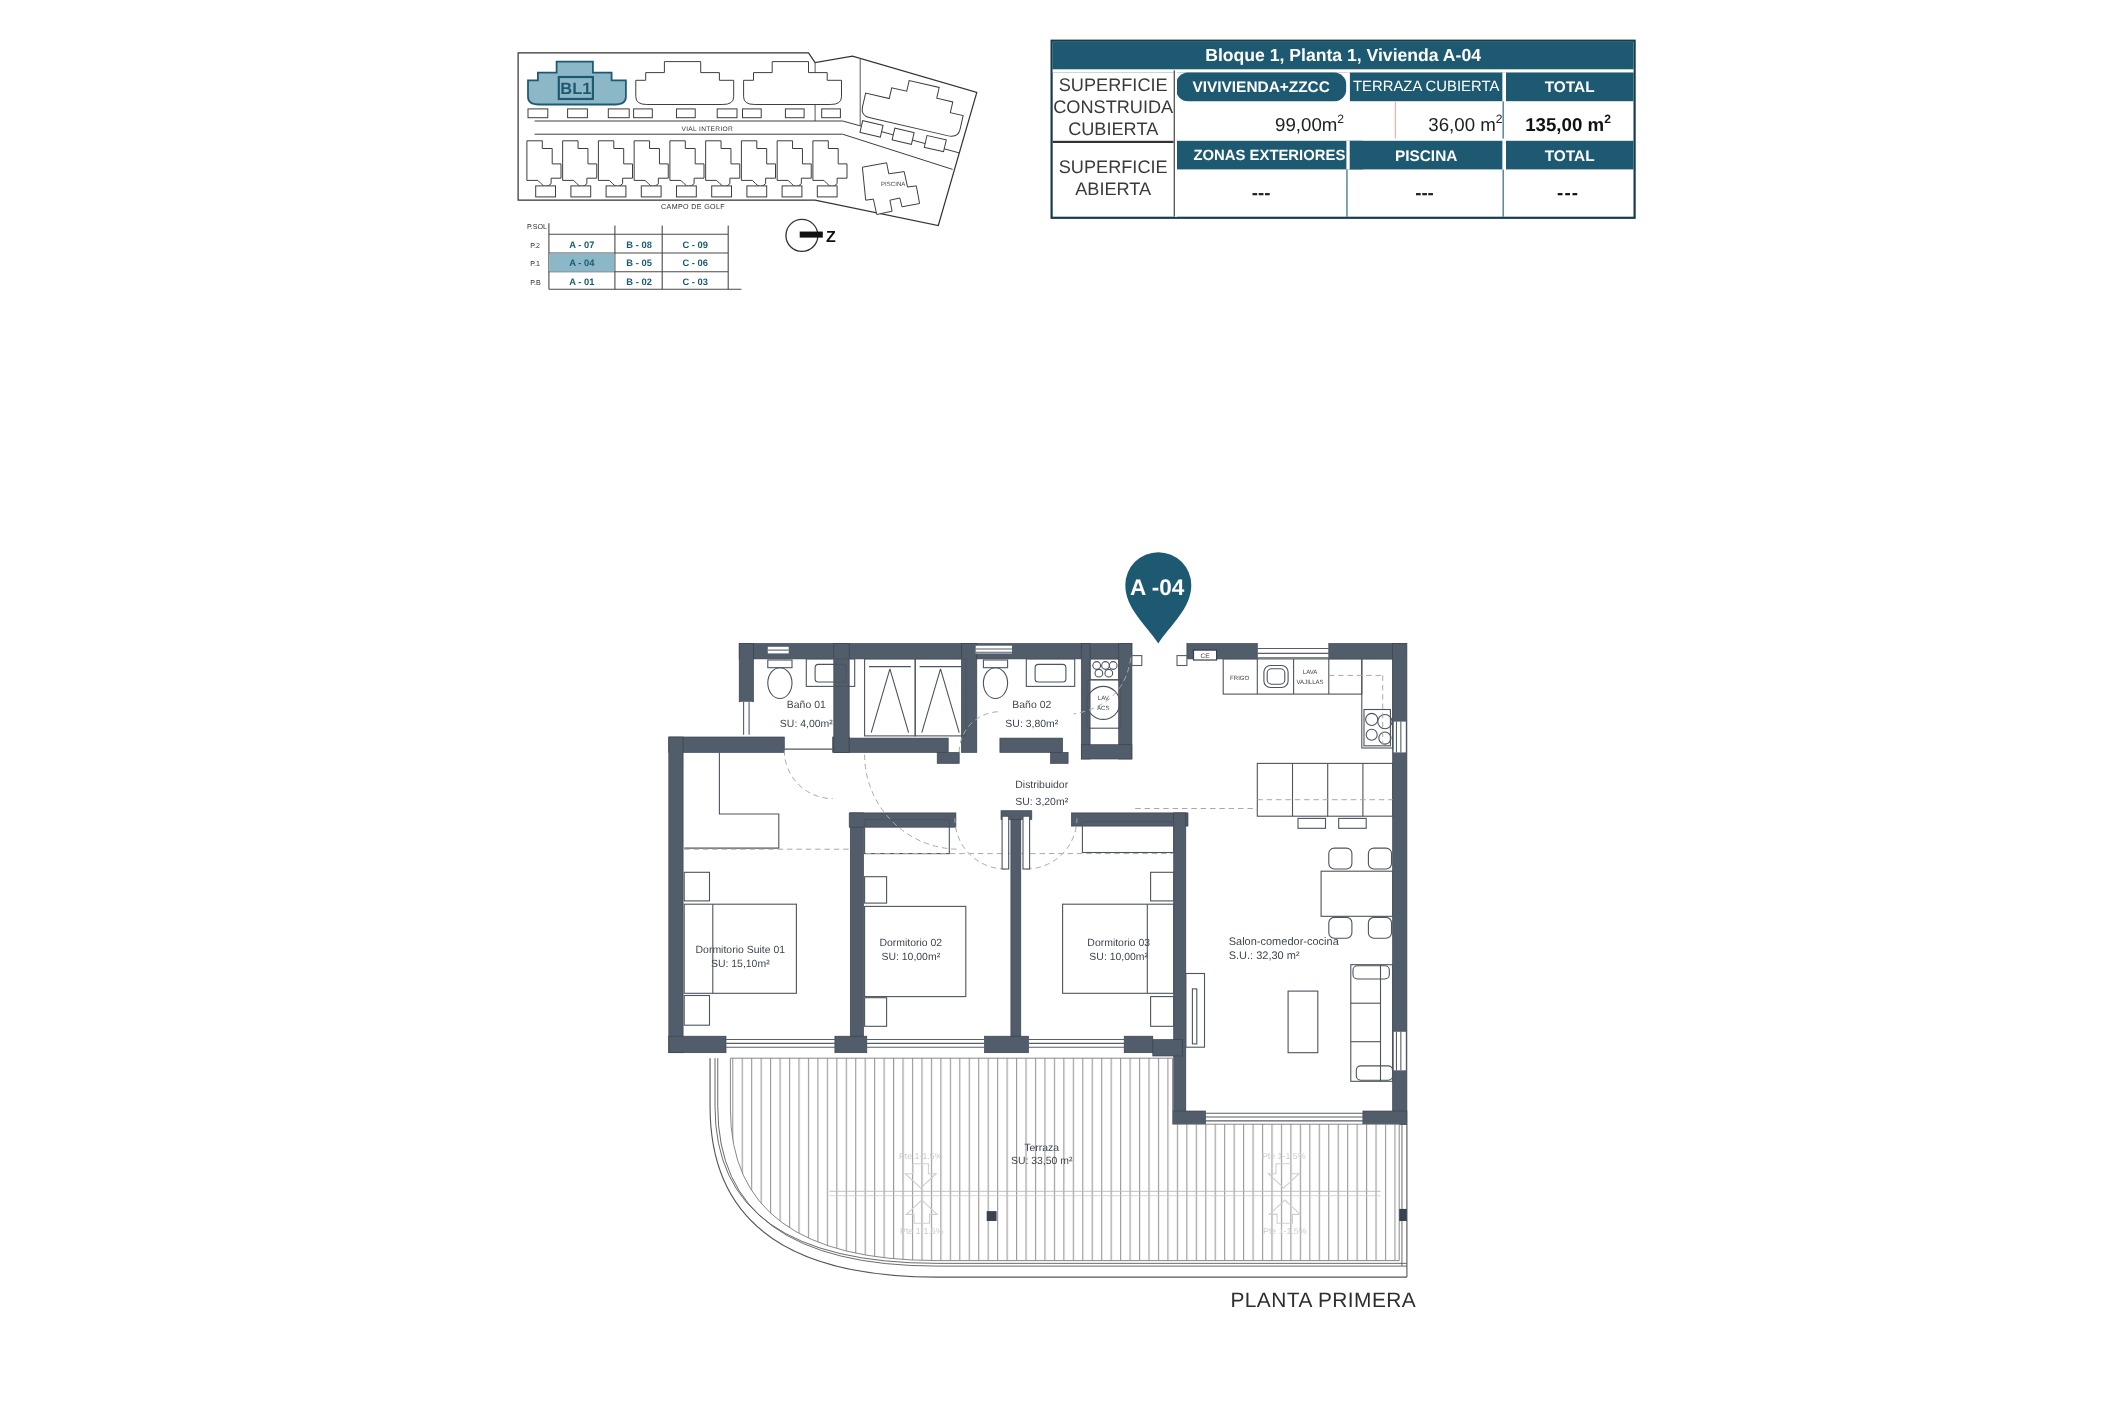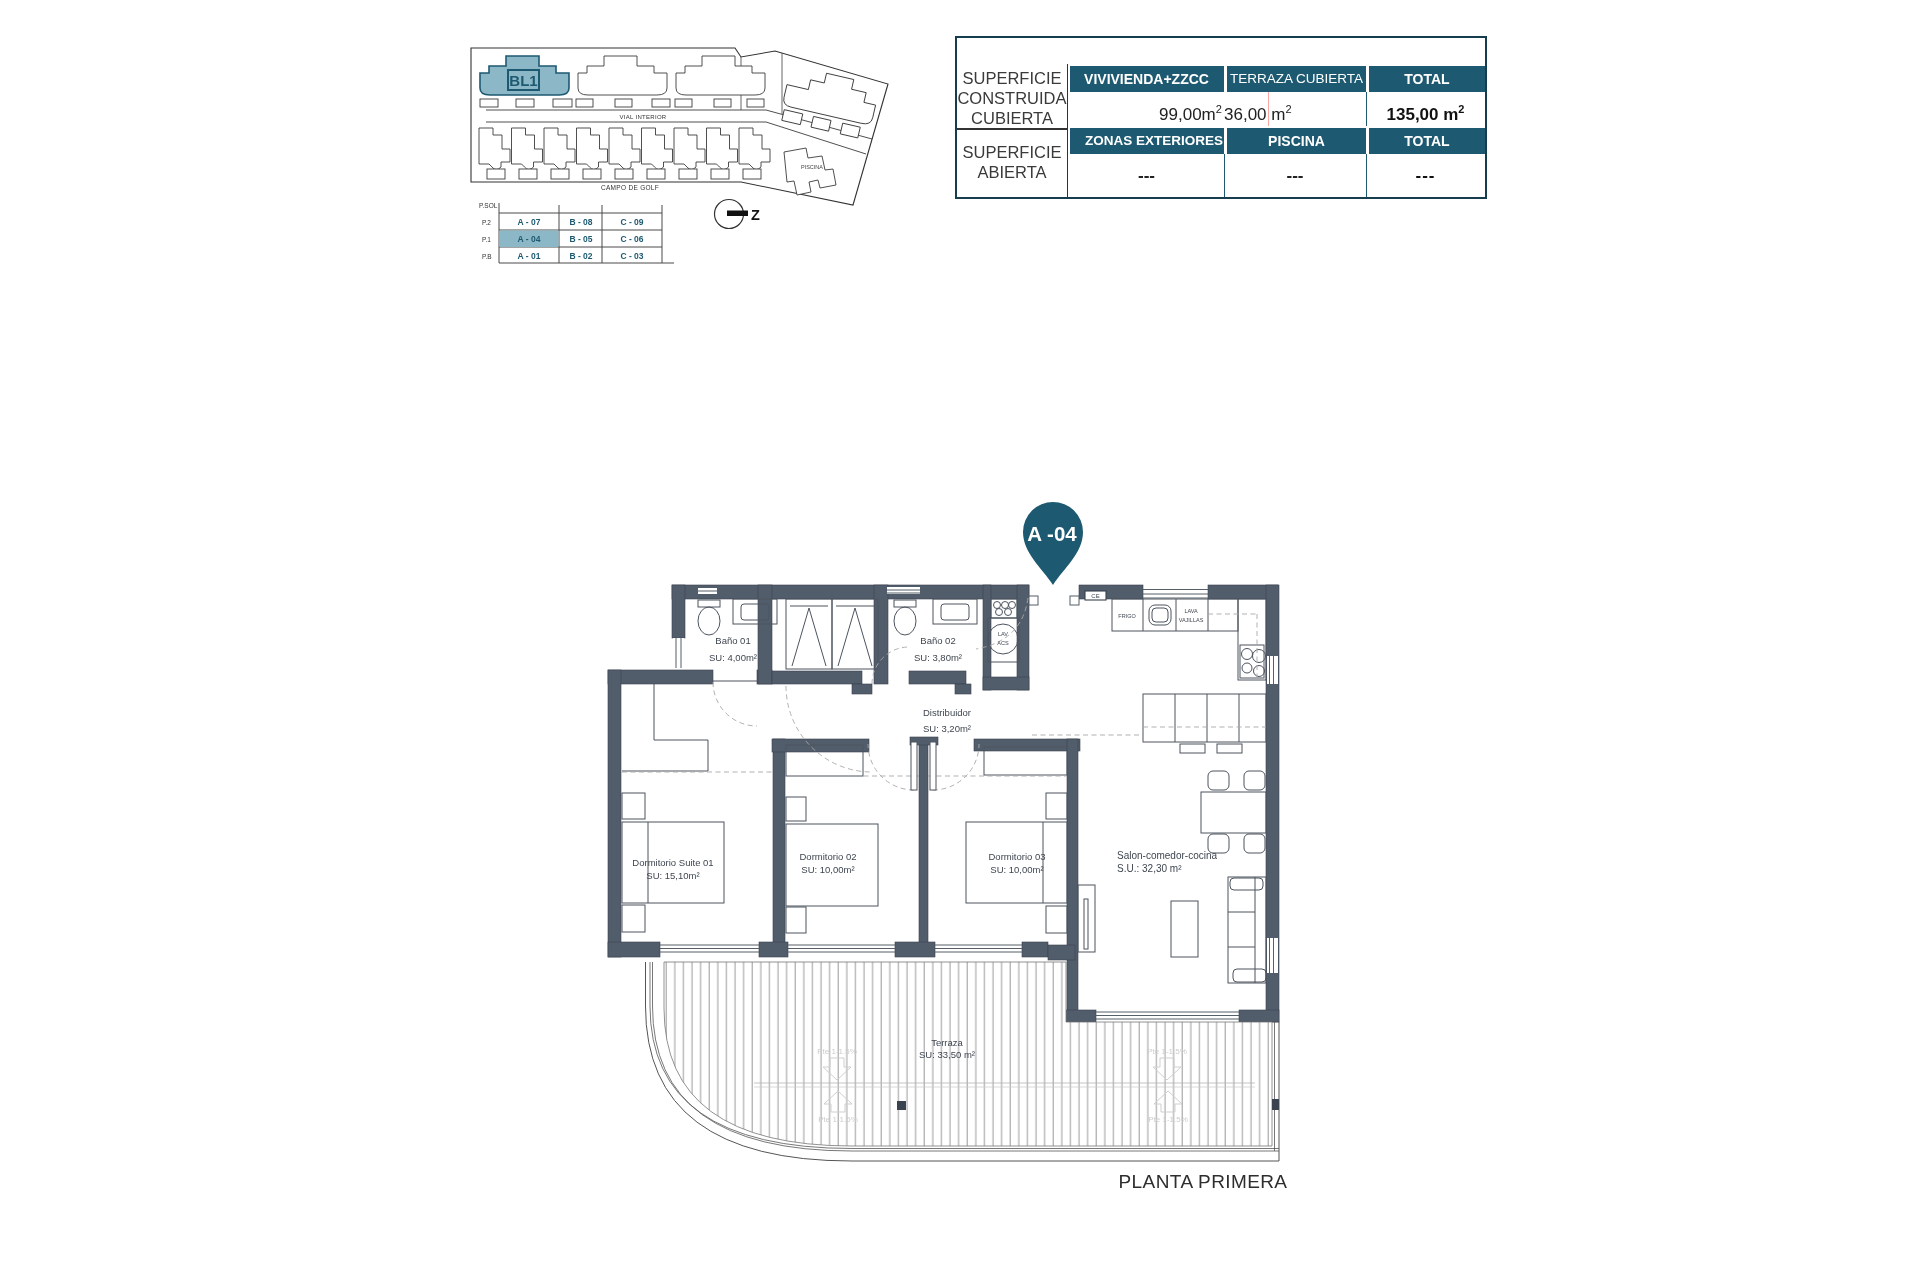--- a/index.html
+++ b/index.html
@@ -7,34 +7,35 @@
   .abs{position:absolute;}
   .teal{background:#1d5a72;color:#fff;}
   svg text{font-family:"Liberation Sans",sans-serif;}
 </style>
 </head>
 <body>
 <div id="page">
 
 <div class="abs" style="left:955px;top:36px;width:528px;height:159px;border:2px solid #163d4e;">
 
+  <div class="abs teal" style="left:0;top:0;width:528px;height:25px;border-bottom:3px solid #fff;text-align:center;font-weight:bold;font-size:16px;line-height:25px;">Bloque 1, Planta 1, Vivienda A-04</div>
 
   <div class="abs" style="left:0;top:28px;width:110px;height:60px;border-bottom:2px solid #333;color:#3a3a3a;font-size:16.5px;text-align:center;line-height:20px;padding-top:2px;">SUPERFICIE<br>CONSTRUIDA<br>CUBIERTA</div>
 
   <div class="abs" style="left:0;top:90px;width:110px;height:69px;color:#3a3a3a;font-size:16.5px;text-align:center;line-height:20px;padding-top:14px;">SUPERFICIE<br>ABIERTA</div>
 
-  <div class="abs teal" style="left:112px;top:28px;width:155px;height:26px;text-align:center;font-weight:bold;font-size:14px;line-height:26px;">VIVIVIENDA+ZZCC</div>
+  <div class="abs teal" style="left:112px;top:28px;width:155px;height:26px;text-align:center;font-weight:bold;font-size:14px;line-height:26px;border-radius:11px;">VIVIVIENDA+ZZCC</div>
 
   <div class="abs teal" style="left:270px;top:28px;width:139px;height:26px;text-align:center;font-weight:normal;font-size:13.5px;line-height:26px;white-space:nowrap;">TERRAZA CUBIERTA</div>
 
   <div class="abs teal" style="left:412px;top:28px;width:116px;height:26px;text-align:center;font-weight:bold;font-size:14px;line-height:26px;">TOTAL</div>
 
   <div class="abs" style="left:112px;top:54px;width:155px;height:34px;border-right:1px solid #fca5a5;text-align:center;color:#222;font-size:17px;line-height:34px;margin-left:44px;">99,00m<sup style="font-size:11px;">2</sup></div>
 
-  <div class="abs" style="left:267px;top:54px;width:142px;height:34px;border-right:1px solid #1d5a72;text-align:left;color:#222;font-size:17px;line-height:34px;">36,00 m<sup style="font-size:11px;">2</sup></div>
+  <div class="abs" style="left:267px;top:54px;width:142px;height:34px;border-right:1px solid #1d5a72;text-align:right;color:#222;font-size:17px;line-height:34px;">36,00 m<sup style="font-size:11px;">2</sup></div>
 
   <div class="abs" style="left:409px;top:54px;width:119px;height:34px;text-align:center;color:#111;font-weight:bold;font-size:17px;line-height:34px;">135,00 m<sup style="font-size:11px;">2</sup></div>
 
   <div class="abs teal" style="left:112px;top:90px;width:170px;height:26px;text-align:center;font-weight:bold;font-size:13.5px;line-height:26px;white-space:nowrap;">ZONAS EXTERIORES</div>
 
   <div class="abs teal" style="left:270px;top:90px;width:139px;height:26px;text-align:center;font-weight:bold;font-size:14px;line-height:26px;">PISCINA</div>
 
   <div class="abs teal" style="left:412px;top:90px;width:116px;height:26px;text-align:center;font-weight:bold;font-size:14px;line-height:26px;">TOTAL</div>
 
   <div class="abs" style="left:112px;top:116px;width:155px;height:43px;border-right:1px solid #1d5a72;text-align:center;color:#222;font-weight:bold;font-size:17px;line-height:43px;">---</div>

